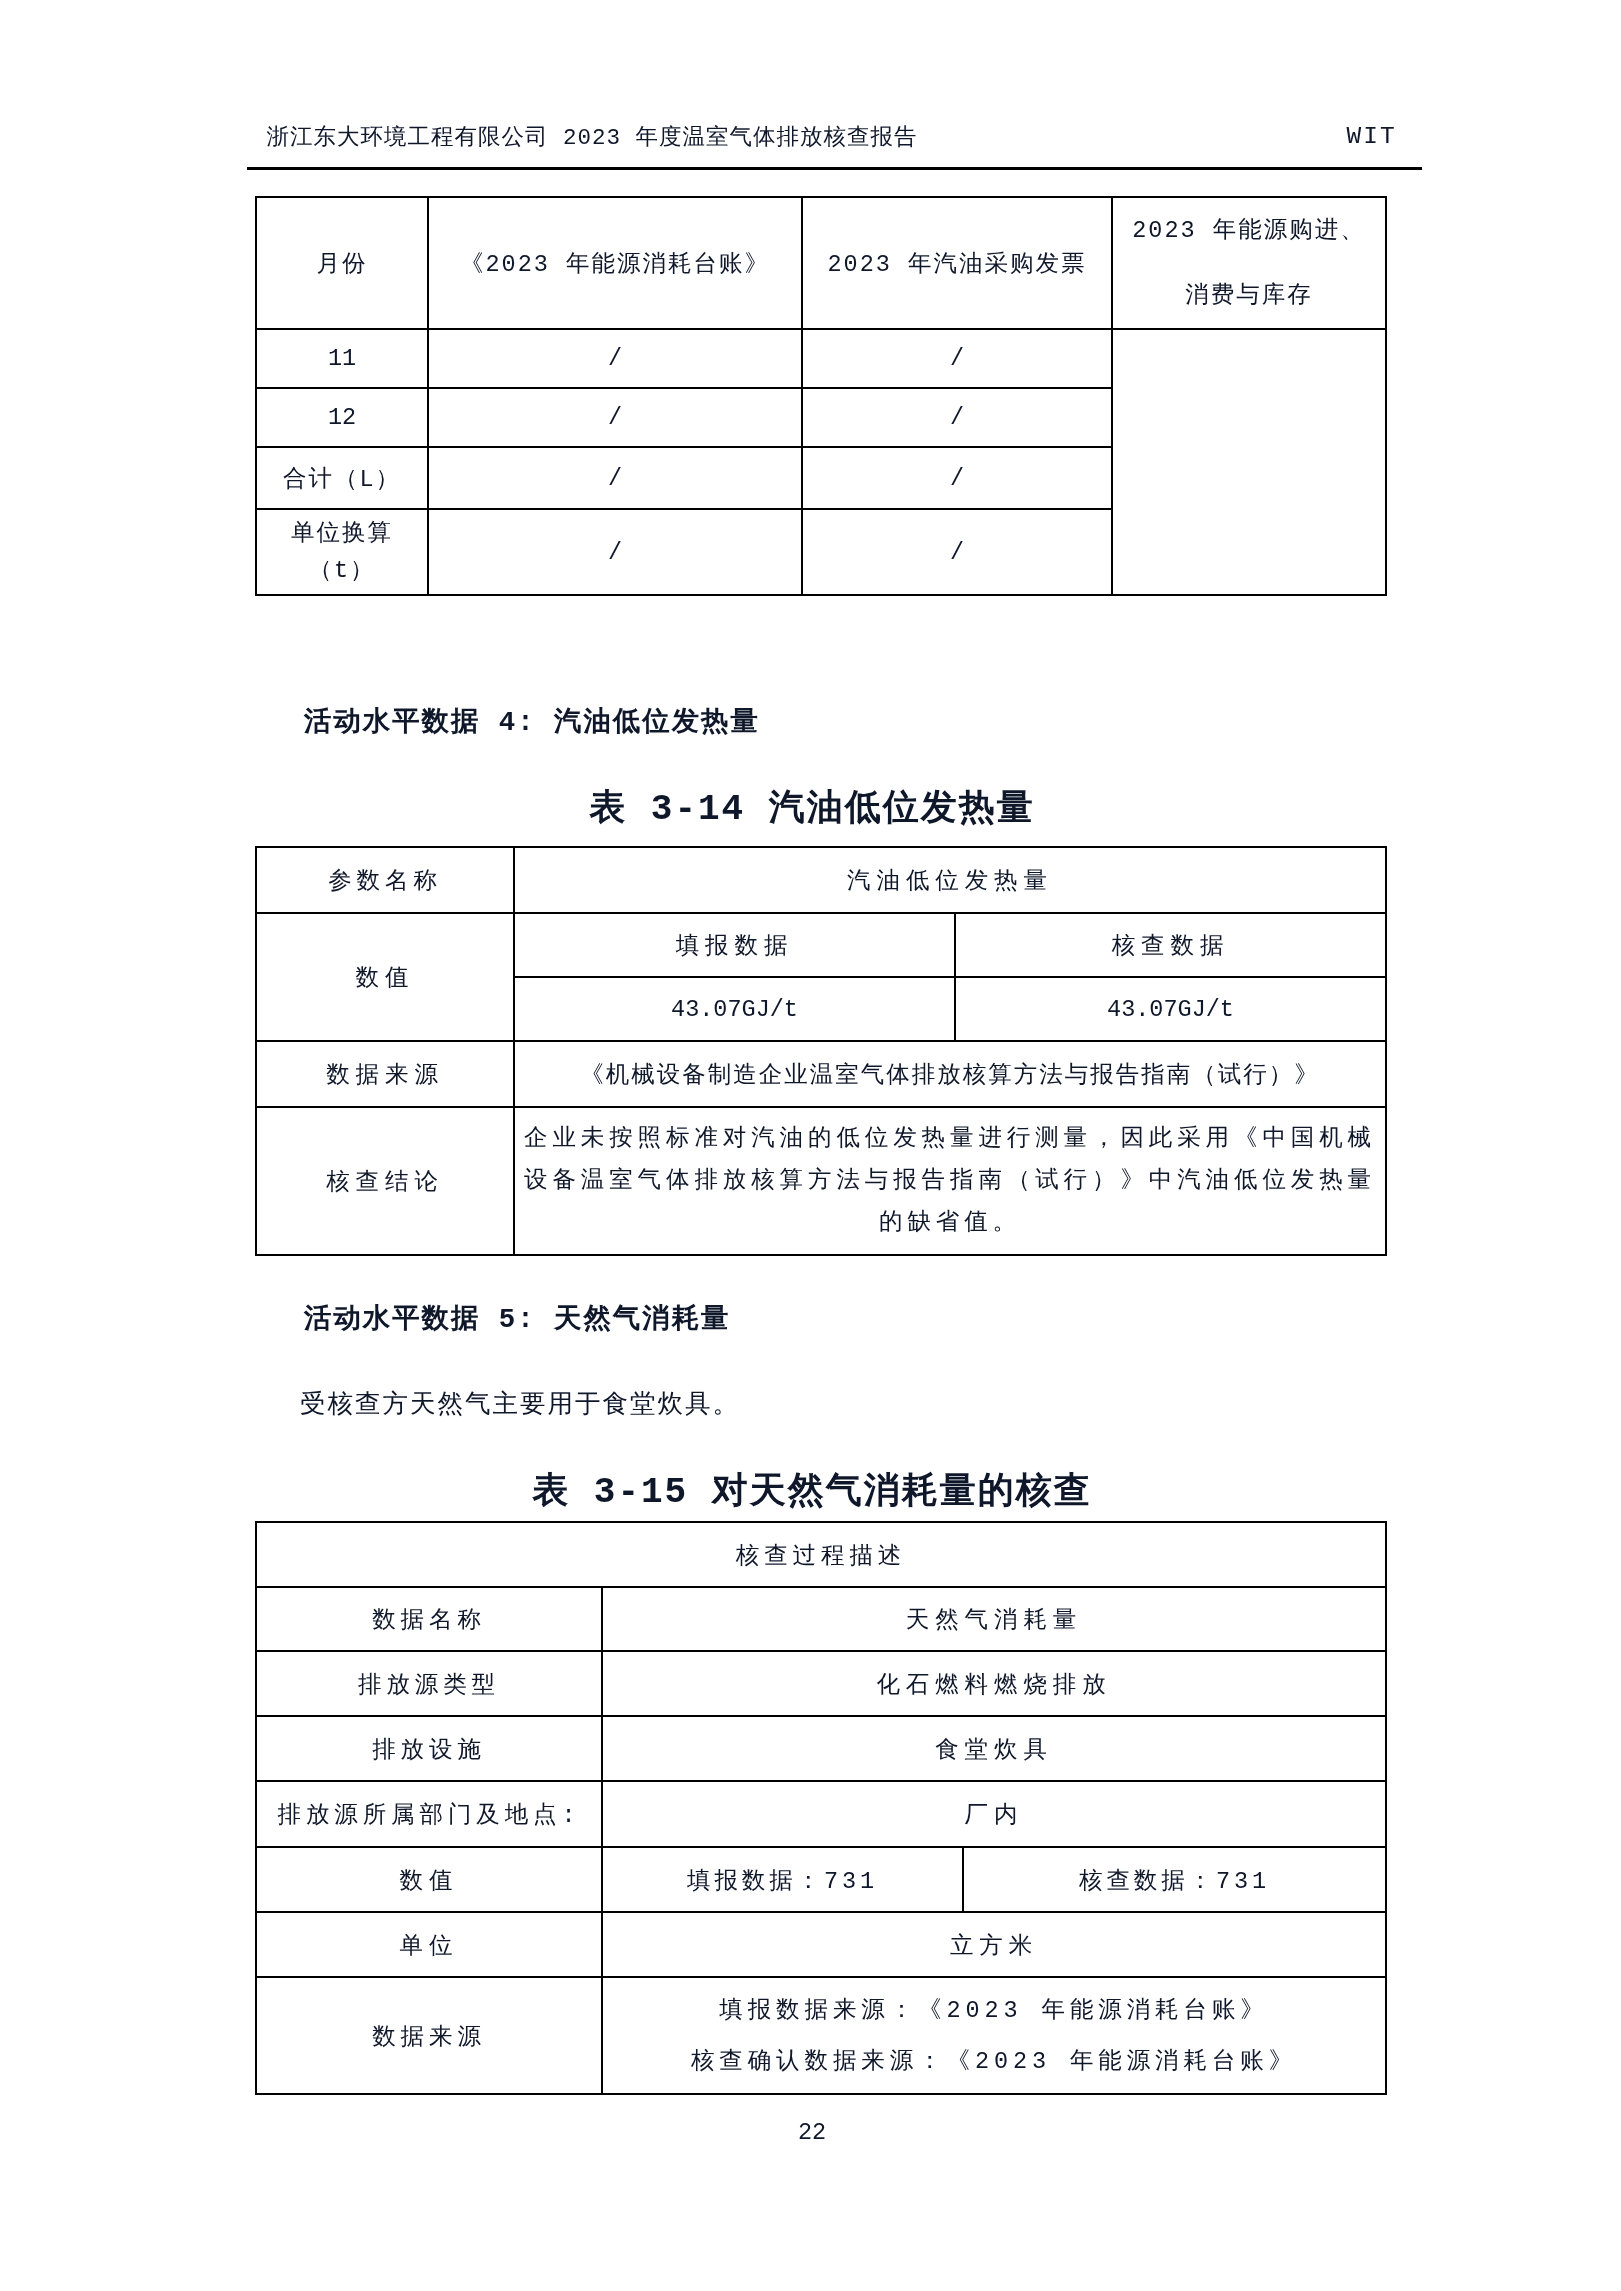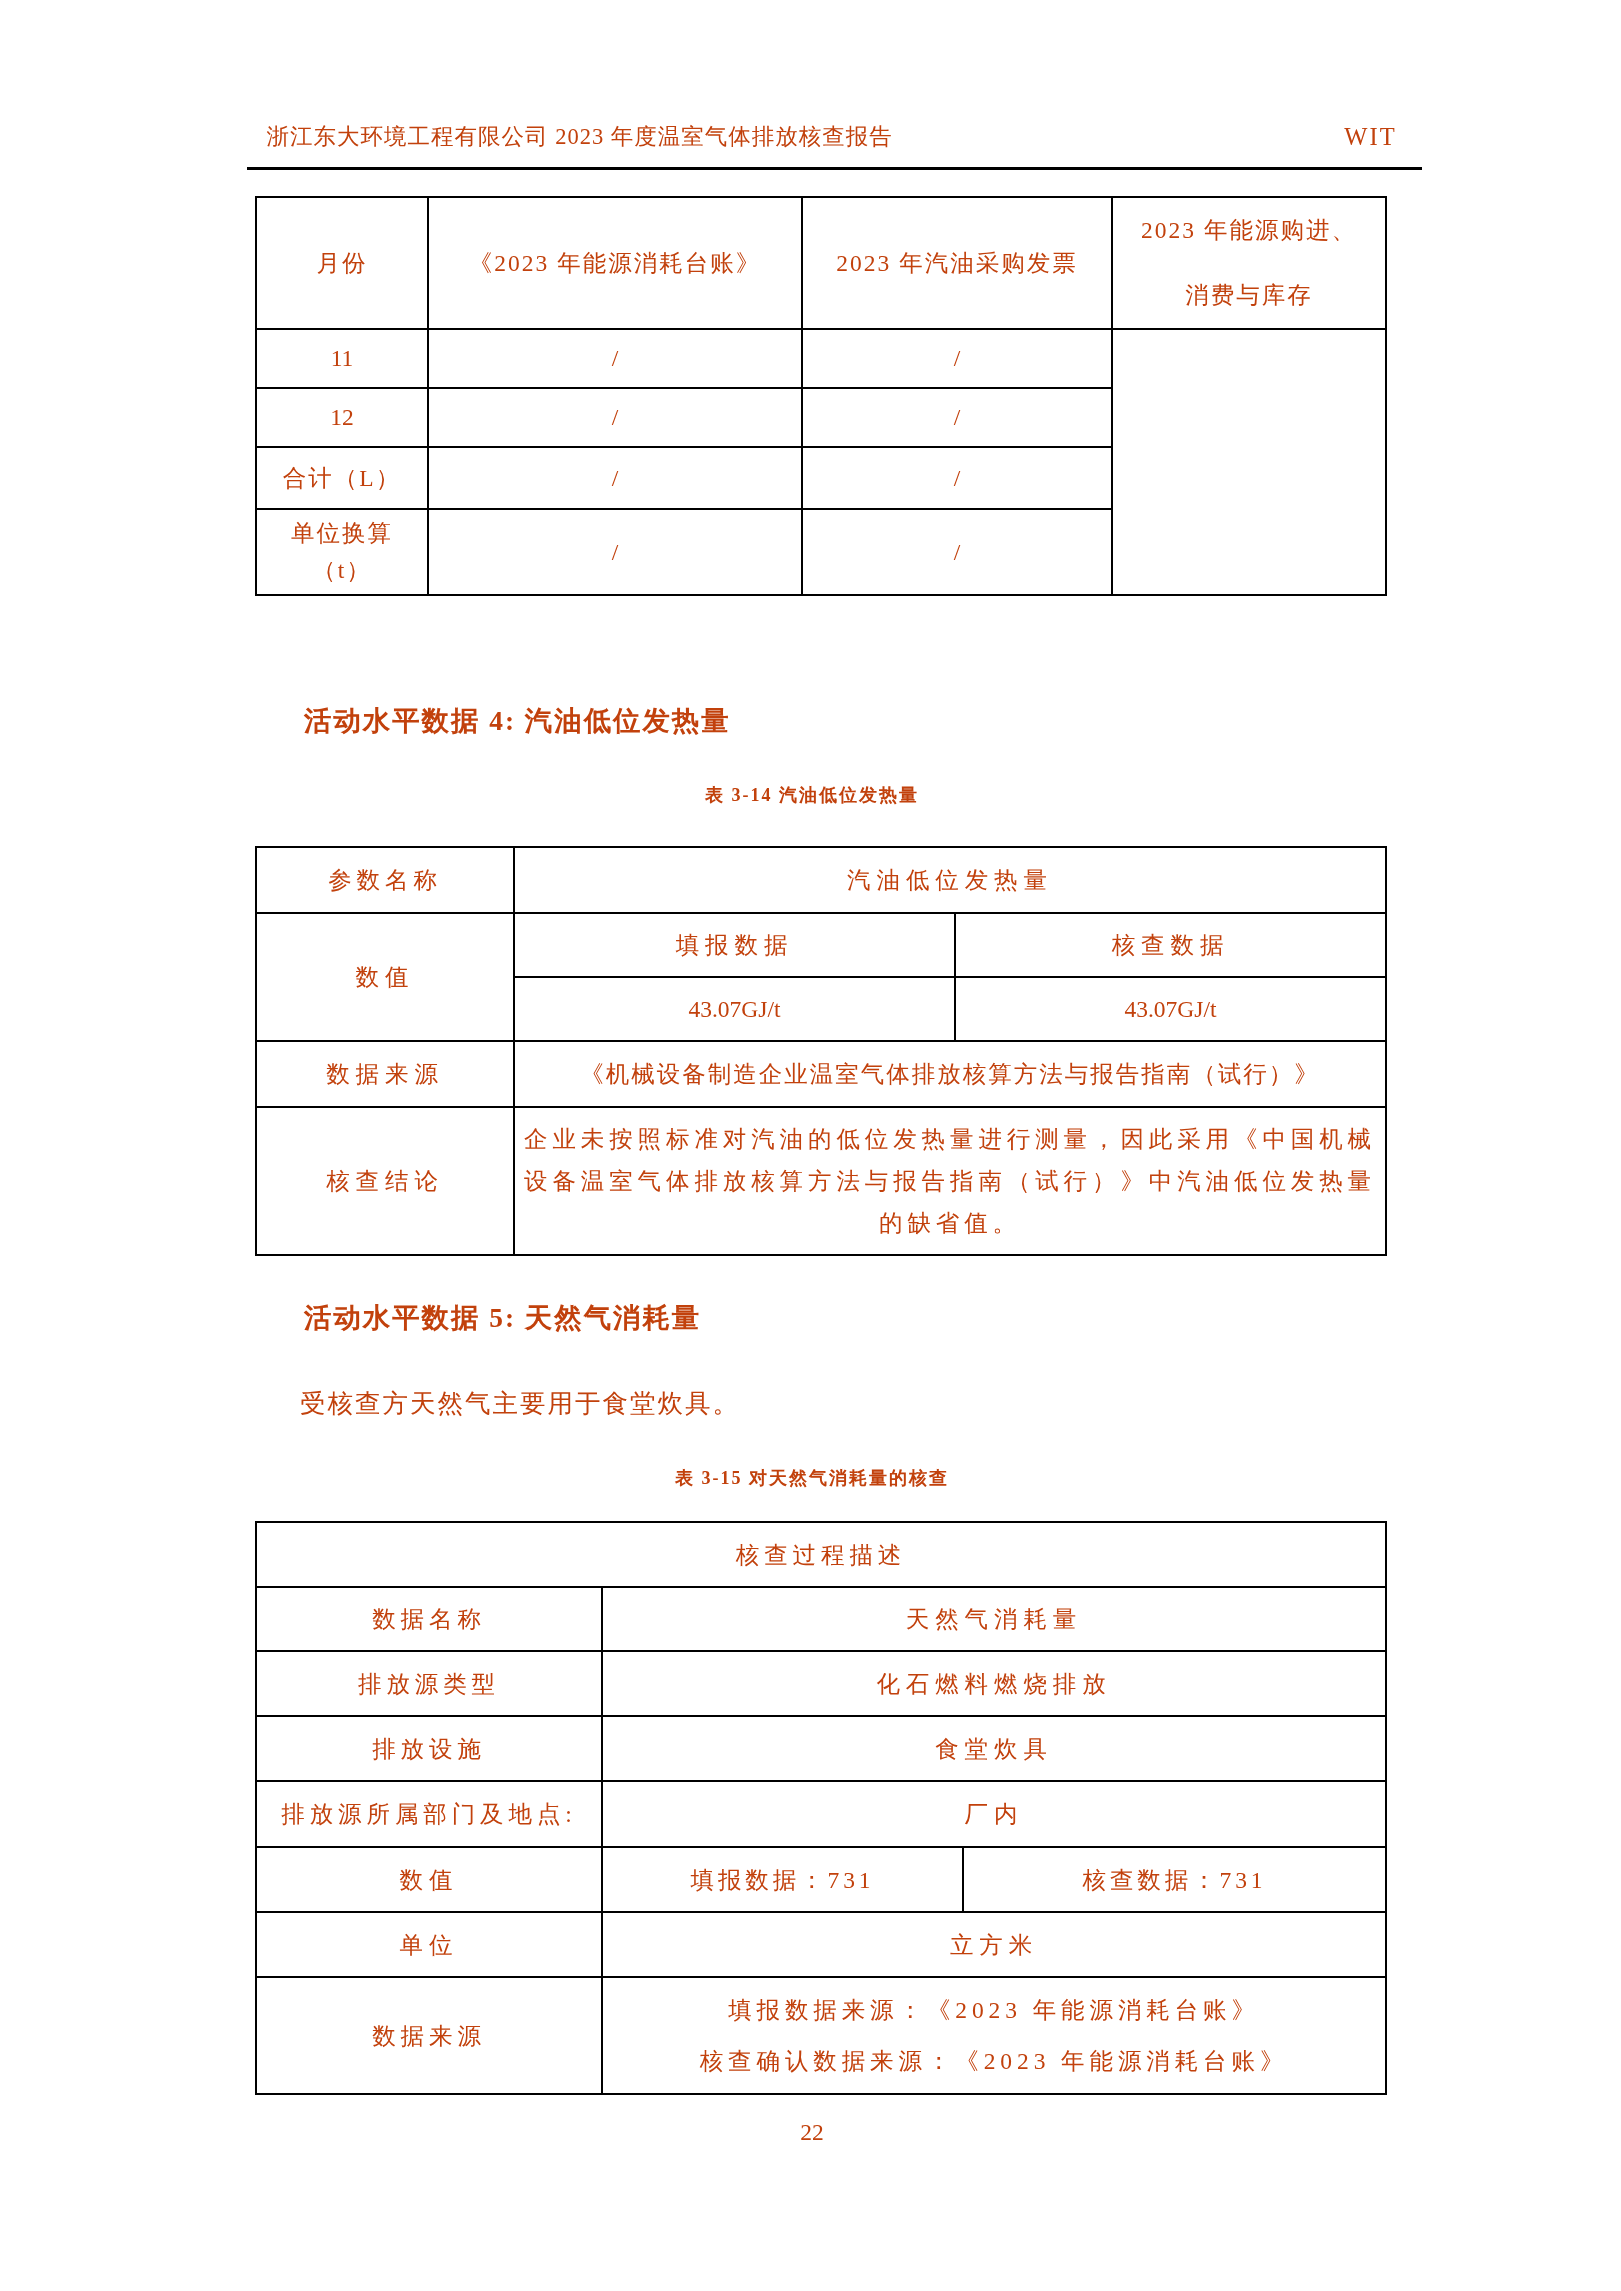--- a/index.html
+++ b/index.html
@@ -1,18 +1,18 @@
 <!DOCTYPE html>
 <html><head>
 <meta charset="utf-8">
 <style>
   html,body{margin:0;padding:0;background:#888;}
   .page{
     position:relative; width:1621px; height:2292px; background:#ffffff;
-    font-family:Liberation Serif, serif; color:#c2410c;
+    font-family:Liberation Mono, monospace; color:#0f172a;
     overflow:hidden;
   }
   
   .doc-header{
     position:absolute; left:247px; top:106px; width:1130px; height:61px;
     border-bottom:3.9px solid #000; box-sizing:content-box;
     display:flex; justify-content:space-between; align-items:center;
     padding:0 25.5px 0 19.6px;
   }
   .doc-header .h-title{font-size:22.5px; letter-spacing:1px;}
@@ -37,21 +37,21 @@
   .source-cell{ text-align:left; padding:7.8px 0 7.8px 14.7px;margin-left:12px; }
   .source-cell .src-line{line-height:51px; letter-spacing:4.9px;}
   .val-sub{ text-align:left; padding-left:12.7px; letter-spacing:3.9px; }
   .nowrap{white-space:nowrap;}
   
   .note-line{position:absolute; left:300px; top:606px; font-size:23.5px; letter-spacing:2px;}
   .sec-heading{position:absolute; left:304px; font-size:27.4px; font-weight:bold; letter-spacing:2px;}
   .heading-4{top:703px;}
   .heading-5{top:1300px;}
   .body-par{position:absolute; left:300px; top:1386px; font-size:25.5px; letter-spacing:2px;}
-  .tbl-title{position:absolute; left:247px; width:1130px; text-align:center; font-size:18px; font-weight:bold; letter-spacing:2px;}
+  .tbl-title{position:absolute; left:247px; width:1130px; text-align:center; font-size:36px; font-weight:bold; letter-spacing:2px;}
   .title-314{top:783px;}
   .title-315{top:1466px;}
   .page-num{position:absolute; left:247px; width:1130px; top:2119px; text-align:center; font-size:23.5px;}
 </style>
 </head>
 <body>
 
 <div class="page">
 
   <div class="doc-header">

